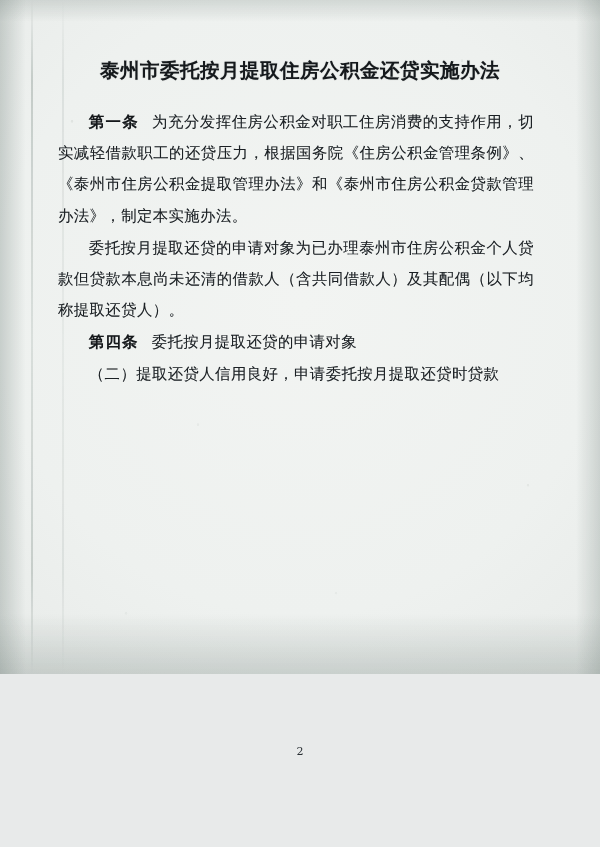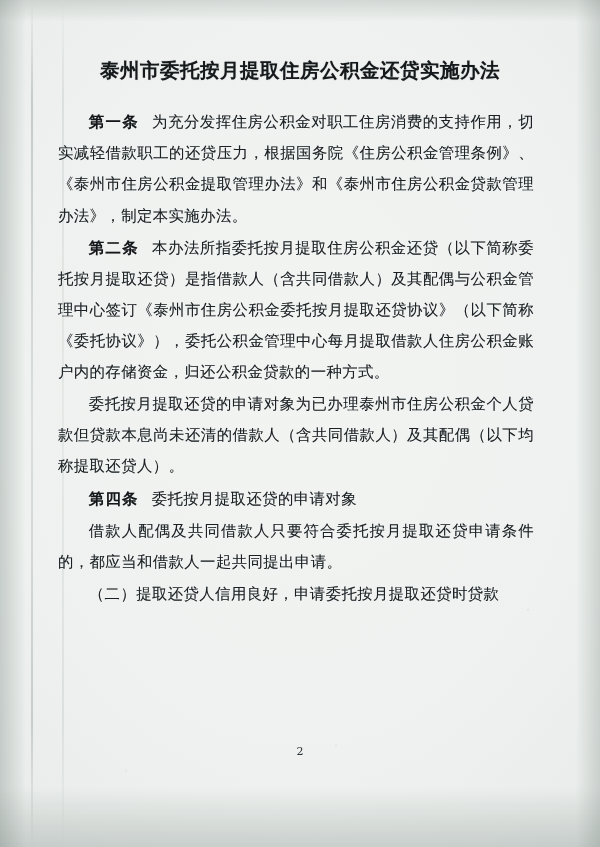--- a/index.html
+++ b/index.html
@@ -11,21 +11,21 @@
     height: 847px;
     overflow: hidden;
     background: #e8eaea;
     font-family: "DejaVu Serif", "Liberation Serif", serif;
   }
 
   
   #page {
     position: relative;
     width: 600px;
-    height: 847px;
+    height: 674px;
     background:
       radial-gradient(ellipse 120% 110% at 50% 45%,
         #f2f4f2 0%,
         #eef1ef 42%,
         #e7eae8 68%,
         #dde1df 86%,
         #d3d8d6 100%);
     box-sizing: border-box;
   }
 
@@ -135,36 +135,30 @@
   <div class="crease c1"></div>
   <div class="crease c2"></div>
 
   <div class="doc-body">
     <h1 class="doc-title">泰州市委托按月提取住房公积金还贷实施办法</h1>
 
     <p class="para">
       <span class="art">第一条</span><span>为充分发挥住房公积金对职工住房消费的支持作用，切实减轻借款职工的还贷压力，根据国务院《住房公积金管理条例》、《泰州市住房公积金提取管理办法》和《泰州市住房公积金贷款管理办法》，制定本实施办法。</span>
     </p>
 
-    <p class="para">
-      <span class="art">第二条</span><span>本办法所指委托按月提取住房公积金还贷（以下简称委托按月提取还贷）是指借款人（含共同借款人）及其配偶与公积金管理中心签订《泰州市住房公积金委托按月提取还贷协议》（以下简称《委托协议》），委托公积金管理中心每月提取借款人住房公积金账户内的存储资金，归还公积金贷款的一种方式。</span>
-    </p>
 
 
     <p class="para">
       <span>委托按月提取还贷的申请对象为已办理泰州市住房公积金个人贷款但贷款本息尚未还清的借款人（含共同借款人）及其配偶（以下均称提取还贷人）。</span>
     </p>
 
     <p class="para">
       <span class="art">第四条</span><span>委托按月提取还贷的申请对象</span>
     </p>
 
-    <p class="para">
-      <span>借款人配偶及共同借款人只要符合委托按月提取还贷申请条件的，都应当和借款人一起共同提出申请。</span>
-    </p>
 
 
 
     <p class="para">
       <span>（二）提取还贷人信用良好，申请委托按月提取还贷时贷款</span>
     </p>
   </div>
 
   <div class="page-number">2</div>
 </div>

